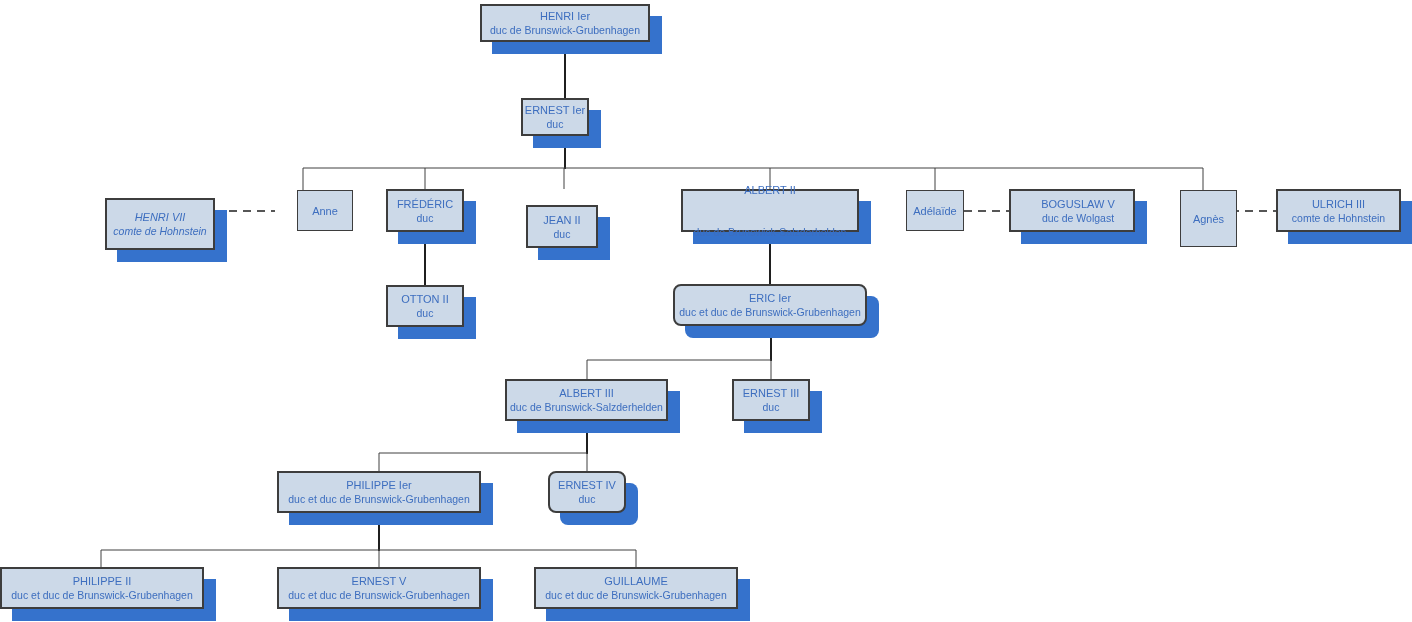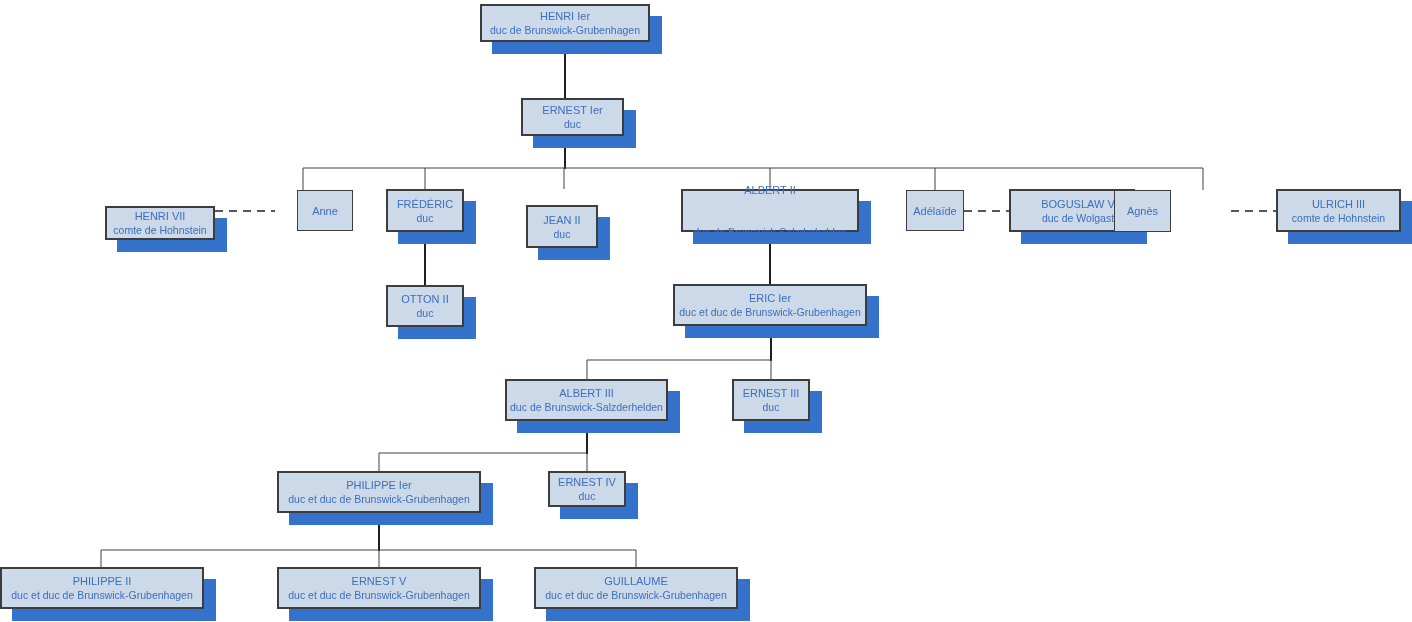--- a/index.html
+++ b/index.html
@@ -24,36 +24,36 @@
     text-align:center;
     color:#3d6ebf;
     line-height:14px;
     z-index:2;
   }
   .node.noshadow{box-shadow:none;border-width:1.5px;}
   .node .nm{font-size:11px;white-space:nowrap;}
   .node .ti{font-size:10.5px;white-space:nowrap;}
   
   #n-henri1{left:480px;top:4px;width:170px;height:38px;}
-  #n-ernest1{left:521px;top:98px;width:103px;height:38px;}
-  #n-henri7{left:105px;top:206px;width:110px;height:34px;}
+  #n-ernest1{left:521px;top:98px;width:68px;height:38px;}
+  #n-henri7{left:105px;top:198px;width:110px;height:52px;font-style:italic;}
   #n-anne{left:275px;top:190px;width:56px;height:41px;margin-left:22px;}
   #n-frederic{left:386px;top:189px;width:78px;height:43px;}
   #n-jean2{left:526px;top:189px;width:72px;height:43px;margin-top:16px;}
   #n-albert2{left:681px;top:189px;width:178px;height:43px;gap:28px;}
   #n-adelaide{left:906px;top:190px;width:58px;height:41px;}
   #n-boguslaw5{left:1009px;top:189px;width:126px;height:43px;padding-left:12px;}
-  #n-agnes{left:1114px;top:190px;width:57px;height:42px;}
+  #n-agnes{left:1180px;top:190px;width:57px;height:57px;}
   #n-ulrich3{left:1276px;top:189px;width:125px;height:43px;}
   #n-otton2{left:386px;top:285px;width:78px;height:42px;}
-  #n-eric1{left:673px;top:284px;width:194px;height:42px;}
+  #n-eric1{left:673px;top:284px;width:194px;height:42px;border-radius:8px;}
   #n-albert3{left:505px;top:379px;width:163px;height:42px;}
   #n-ernest3{left:732px;top:379px;width:78px;height:42px;}
   #n-philippe1{left:277px;top:471px;width:204px;height:42px;}
-  #n-ernest4{left:548px;top:471px;width:78px;height:36px;}
+  #n-ernest4{left:548px;top:471px;width:78px;height:42px;border-radius:8px;}
   #n-philippe2{left:0px;top:567px;width:204px;height:42px;}
   #n-ernest5{left:277px;top:567px;width:204px;height:42px;}
   #n-guillaume{left:534px;top:567px;width:204px;height:42px;}
 </style>
 </head>
 <body>
 
 <div id="canvas">
 
   <svg id="wires" width="1412" height="622" viewBox="0 0 1412 622" xmlns="http://www.w3.org/2000/svg">

